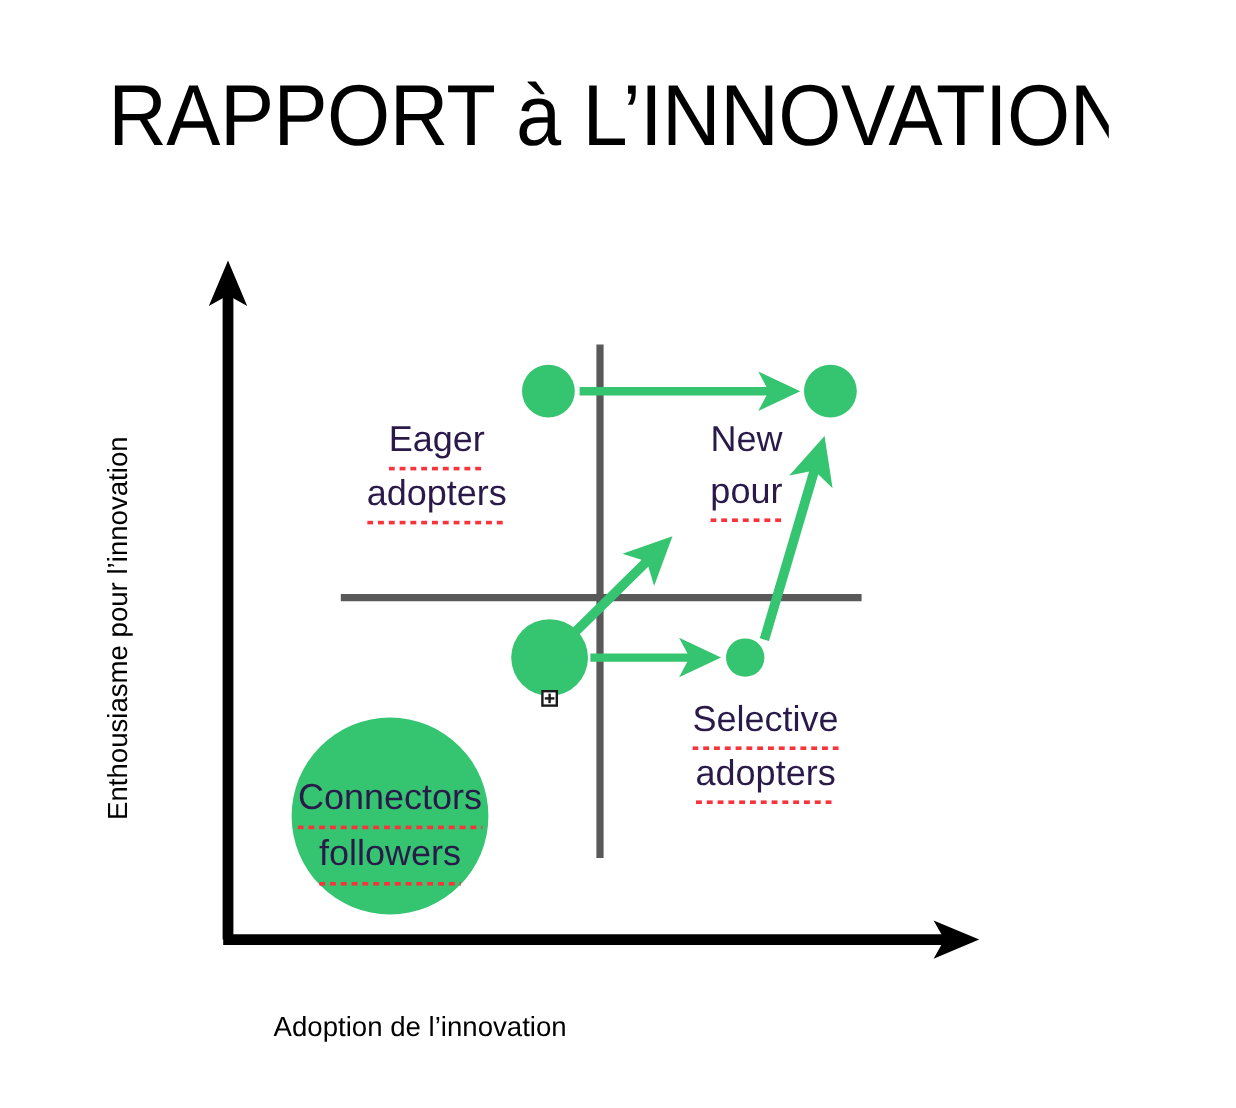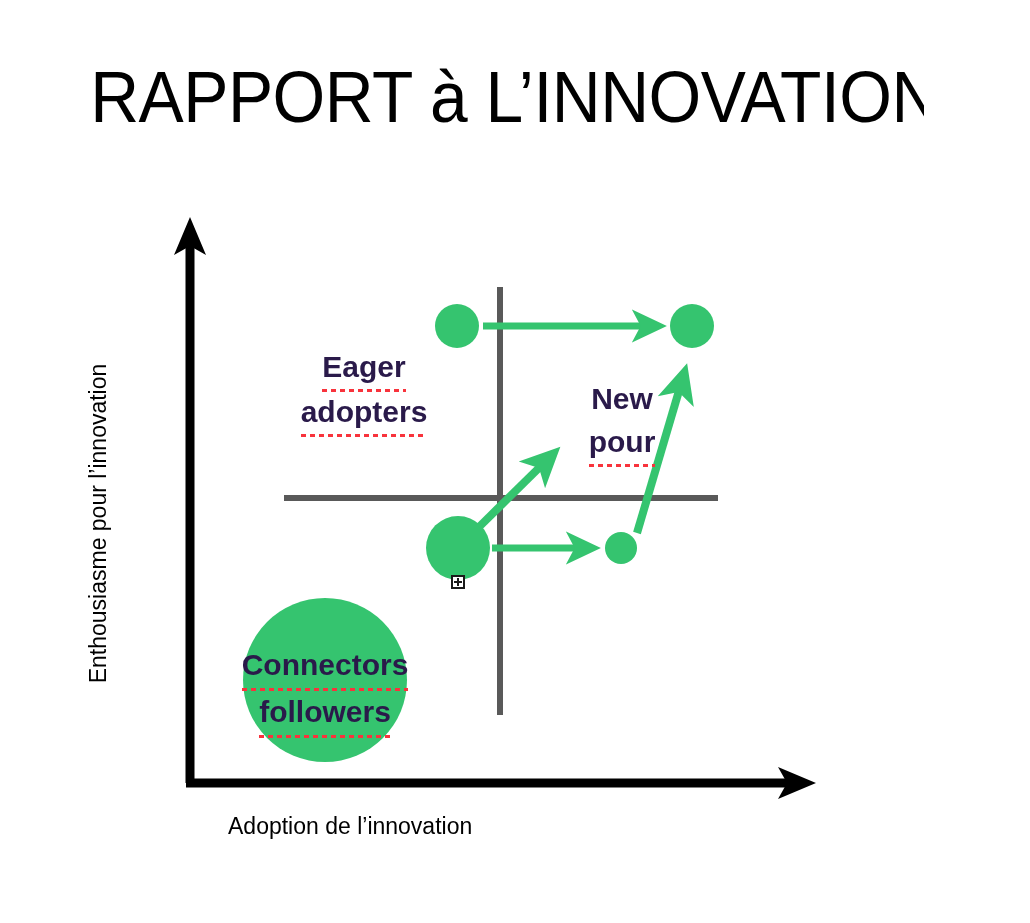--- a/index.html
+++ b/index.html
@@ -59,32 +59,32 @@
   #y-axis-title {
     left: -92px;
     top: 510px;
     width: 380px;
     text-align: center;
     transform: rotate(-90deg);
     transform-origin: 50% 50%;
   }
   #x-axis-title {
     left: 228px;
-    top: 813px;
+    top: 842px;
     text-align: center;
   }
 
   
   .q-label {
     position: absolute;
     color: #2a1a4a;
     font-family: "Liberation Sans", sans-serif;
     font-size: 30px;
     line-height: 43px;
-    font-weight: 700;
+    font-weight: 400;
     white-space: nowrap;
     text-align: center;
   }
   .q-label .ln {
     display: block;
     position: relative;
   }
   
   .sp {
     display: inline-block;
@@ -97,21 +97,21 @@
     left: 0;
     right: 0;
     bottom: -2px;
     height: 3px;
     background-image: linear-gradient(to right, #f8333c 0 5px, transparent 5px 9px);
     background-repeat: repeat-x;
     background-size: 9px 3px;
   }
 
   #label-eager      { left: 254px; top: 345px; width: 220px; }
-  #label-newelite   { left: 552px; top: 345px; width: 140px; margin-top: 32px; }
+  #label-newelite   { left: 552px; top: 345px; width: 140px; }
   #label-connectors { left: 216px; top: 524px; width: 210px; }
   #label-selective  { left: 528px; top: 578px; width: 220px; }
   #label-unrealized {
     left: 235px;
     top: 642px;
     width: 180px;
     line-height: 45px;
   }
 
   
@@ -184,20 +184,24 @@
     <span class="ln"><span class="sp">Eager</span></span>
     <span class="ln"><span class="sp">adopters</span></span>
   </div>
 
   <div class="q-label" id="label-newelite">
     <span class="ln"><span>New</span></span>
     <span class="ln"><span class="sp">pour</span></span>
   </div>
 
 
+  <div class="q-label" id="label-selective">
+    <span class="ln"><span class="sp">Selective</span></span>
+    <span class="ln"><span class="sp">adopters</span></span>
+  </div>
 
   <div class="q-label" id="label-unrealized">
     <span class="ln"><span class="sp">Connectors</span></span>
     <span class="ln"><span class="sp">followers</span></span>
   </div>
 
   <div id="move-handle"></div>
 
 </div>
 

